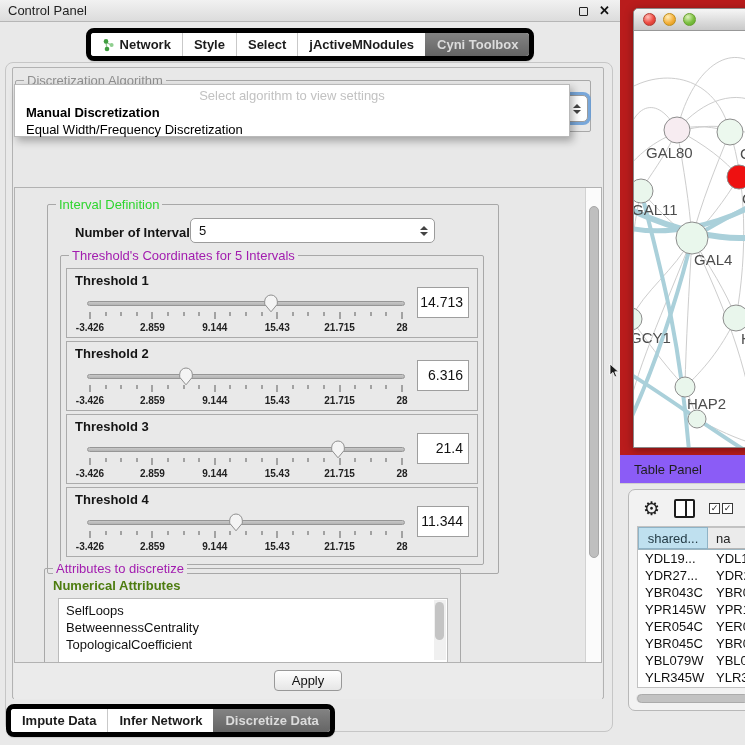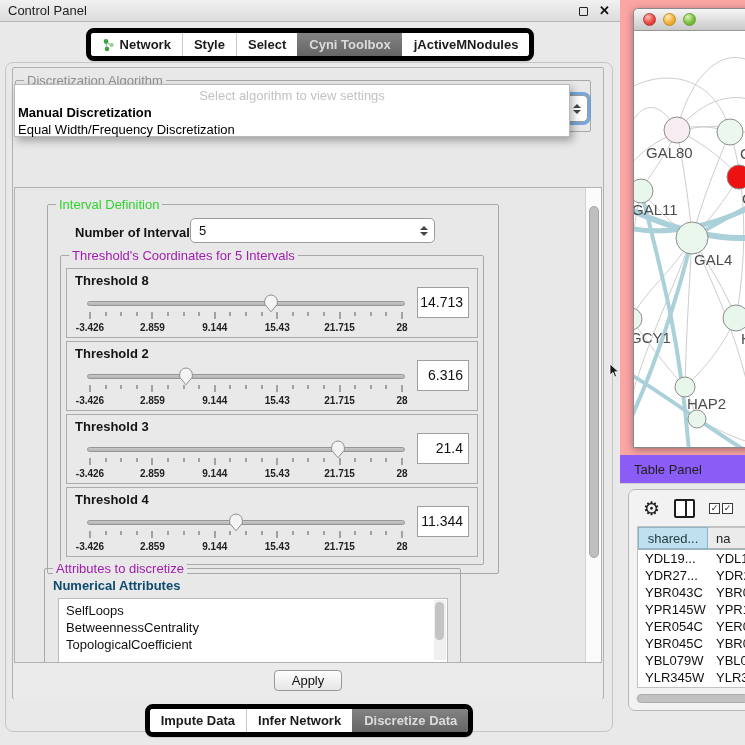--- a/index.html
+++ b/index.html
@@ -45,21 +45,21 @@
   .stepper { position:absolute; right:6px; top:50%; transform:translateY(-50%); display:flex;
     flex-direction:column; gap:2px; }
   .stepper i { display:block; width:0; height:0; border-left:4px solid transparent; border-right:4px solid transparent; }
   .stepper .up { border-bottom:4px solid #444; }
   .stepper .dn { border-top:4px solid #444; }
   .focus-ring { box-shadow:0 0 0 3px rgba(100,155,215,.85); }
 
   .popup { position:absolute; left:1px; top:16px; width:556px; height:53px; background:#fff;
     border:1px solid #b9b9b9; box-shadow:3px 4px 8px rgba(0,0,0,.3); z-index:30; }
   .popup .placeholder { text-align:center; font-size:13px; color:#c2c2c2; padding-top:3px; line-height:16px; }
-  .popup .opt { font-size:13px; color:#000; padding-left:3px; line-height:17px; }
+  .popup .opt { font-size:13px; color:#000; padding-left:11px; line-height:17px; }
   .popup .opt.bold { font-weight:700; }
 
   .scrollpane { position:absolute; left:1px; top:119px; width:588px; height:476px;
     border:1px solid #b2b2b2; background:#e8e8e8; overflow:hidden; }
   .v-scroll { position:absolute; right:0; top:0; bottom:0; width:16px; background:#fbfbfb; border-left:1px solid #d2d2d2; }
   .v-thumb { position:absolute; left:3px; top:18px; width:10px; height:352px; background:#bfbfbf;
     border:1px solid #a7a7a7; border-radius:6px; }
 
   .noi-label { position:absolute; left:27px; top:20px; font-size:13px; font-weight:700; color:#141414; }
 
@@ -71,36 +71,36 @@
   .thumb { position:absolute; top:1px; transform:translateX(-50%); }
   .ticks { position:absolute; left:3px; right:3px; top:19px; height:8px; }
   .tick { position:absolute; top:0; width:1px; height:4px; background:#5d5d5d; transform:translateX(-50%); }
   .tick.major { height:7px; }
   .tick-labels { position:absolute; left:3px; right:3px; top:29px; height:11px; }
   .tick-labels span { position:absolute; transform:translateX(-50%); font-size:10px; font-weight:700;
     color:#222; white-space:nowrap; }
   .th-value { position:absolute; right:8px; top:18px; width:52px; height:31px; background:#fff;
     border:1px solid #9e9e9e; font-size:14px; color:#111; text-align:right; line-height:29px; padding-right:5px; }
 
-  .attr-title { position:absolute; left:8px; top:9px; font-size:13px; font-weight:700; color:#0c4a6e; }
+  .attr-title { position:absolute; left:8px; top:9px; font-size:13px; font-weight:700; color:#4d7c0f; }
   .listbox { position:absolute; left:13px; top:29px; width:390px; height:80px; background:#fff; border:1px solid #bbb; }
   .listbox .item { font-size:13px; color:#111; line-height:17px; padding-left:7px; }
   .list-scroll { position:absolute; right:1px; top:1px; width:12px; height:60px; background:#f0f0f0; }
   .list-thumb { position:absolute; left:1px; top:2px; width:9px; height:38px; background:#c4c4c4; border-radius:5px; }
 
   .apply-row { position:absolute; left:1px; top:595px; right:1px; height:36px; background:#ebebeb;
     display:flex; justify-content:center; align-items:flex-start; padding-top:7px; }
   .apply-btn { font-family:"Liberation Sans",sans-serif; font-size:13px; color:#111; padding:2px 17px;
     border:1px solid #989898; border-radius:4px; background:linear-gradient(#fefefe,#e6e6e6); }
 
-  .bottom-tabs { position:absolute; left:0; right:0; top:641px; display:flex; justify-content:center; }
+  .bottom-tabs { position:absolute; left:0; right:0; top:641px; display:flex; justify-content:flex-start; }
 
   
   .right { position:absolute; left:620px; top:0; width:125px; height:745px; background:#e9e9e9; overflow:hidden; }
-  .blue-area { position:absolute; left:0; top:0; width:125px; height:455px; background:#fca5a5; }
+  .blue-area { position:absolute; left:0; top:0; width:125px; height:455px; background:#b91c1c; }
   .mac-window { position:absolute; left:13px; top:8px; width:130px; height:440px; background:#fff;
     border:1px solid #8a8a8a; border-radius:5px 5px 0 0; box-shadow:0 2px 8px rgba(0,0,0,.35); }
   .mac-titlebar { height:22px; background:linear-gradient(#f6f6f6,#c9c9c9); border-bottom:1px solid #989898;
     border-radius:5px 5px 0 0; display:flex; align-items:center; gap:7px; padding-left:9px; }
   .light { width:13px; height:13px; border-radius:50%; }
   .light.red { background:radial-gradient(circle at 35% 28%, #ffc0ba, #ee4b42 55%, #c03128); border:1px solid #b23b33; }
   .light.yellow { background:radial-gradient(circle at 35% 28%, #ffeebb, #f4b03c 55%, #d4900e); border:1px solid #c08f1c; }
   .light.green { background:radial-gradient(circle at 35% 28%, #dff2be, #7cc041 55%, #58a326); border:1px solid #68a02e; }
   .net-canvas { position:relative; width:128px; height:416px; background:#fff; overflow:hidden; }
 
@@ -157,25 +157,25 @@
               <circle cx="5" cy="11" r="2.3" fill="#3f9e3f"></circle>
             </svg>
             <span>Network</span>
           </div>
           <div class="tab">
             <span>Style</span>
           </div>
           <div class="tab">
             <span>Select</span>
           </div>
+          <div class="tab">
+            <span>jActiveMNodules</span>
+          </div>
           <div class="tab sel">
             <span>Cyni Toolbox</span>
-          </div>
-          <div class="tab">
-            <span>jActiveMNodules</span>
           </div>
         </div>
       </div>
 
     <div class="panel-outer">
       <div class="panel-inner">
 
         <div class="group" style="left:2px; top:12px; width:576px; height:52px;">
           <span class="group-title t-gray">Discretization Algorithm</span>
           <div class="combo focus-ring" style="left:8px; right:2px; top:14px; height:27px;">
@@ -203,21 +203,21 @@
               <span class="stepper">
                   <i class="up"></i>
                   <i class="dn"></i>
                 </span>
             </div>
 
             <div class="group" style="left:12px; top:50px; width:424px; height:310px;">
               <span class="group-title t-blue" style="background:#e8e8e8;">Threshold's Coordinates for 5 Intervals</span>
               <div id="threshold-list" style="position:absolute; left:5px; top:12px;">
   <div class="th-panel">
-    <span class="th-label">Threshold 8</span>
+    <span class="th-label">Threshold 1</span>
     <div class="slider">
       <div class="track"></div>
       <div class="thumb" style="left: 57.7197%;">
         <svg width="15" height="19" viewBox="0 0 15 19">
           <path d="M1.2 7.3 A6.3 6.3 0 0 1 13.8 7.3 L13.8 10.2 L7.5 17.8 L1.2 10.2 Z" fill="#f4f4f4" stroke="#8f8f8f" stroke-width="1"></path>
         </svg>
       </div>
       <div class="ticks">
                         <span class="tick major" style="left: 0%;"></span>
                         <span class="tick" style="left: 5%;"></span>

